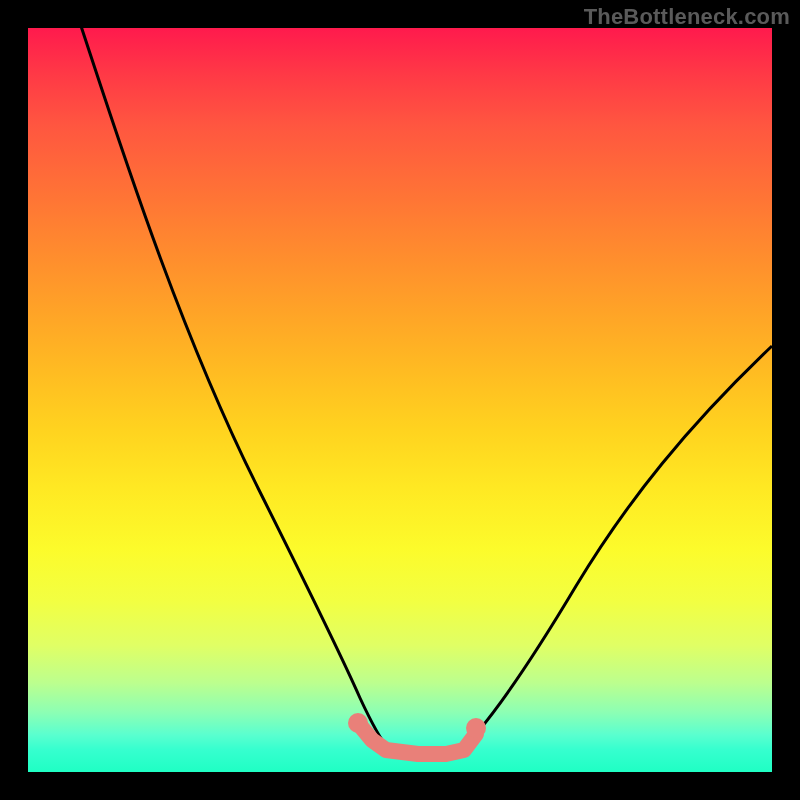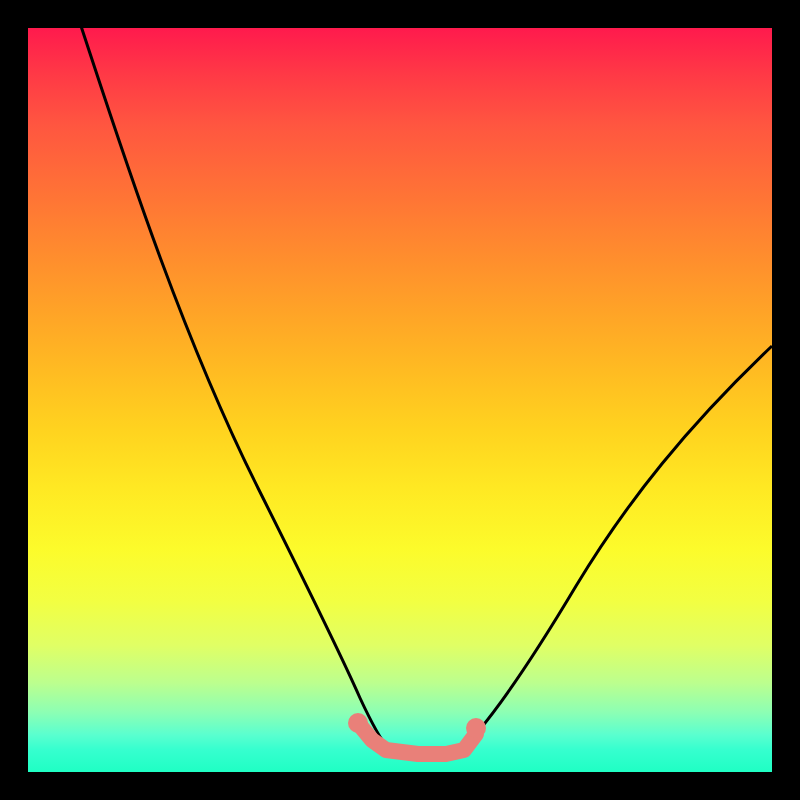--- a/index.html
+++ b/index.html
@@ -60,20 +60,21 @@
     top: 0;
     width: 744px;
     height: 744px;
     overflow: visible;
   }
 </style>
 </head>
 <body>
 
 <div class="outer-frame">
+  <div class="watermark">TheBottleneck.com</div>
 
   <div class="plot-area">
     <svg class="curves" viewBox="0 0 744 744">
 
       <path d="M 52 -5
                C 90 110, 150 300, 230 460
                C 275 550, 310 620, 332 670
                C 345 698, 353 712, 360 720" fill="none" stroke="#000" stroke-width="3"></path>
 
       <path d="M 448 706

